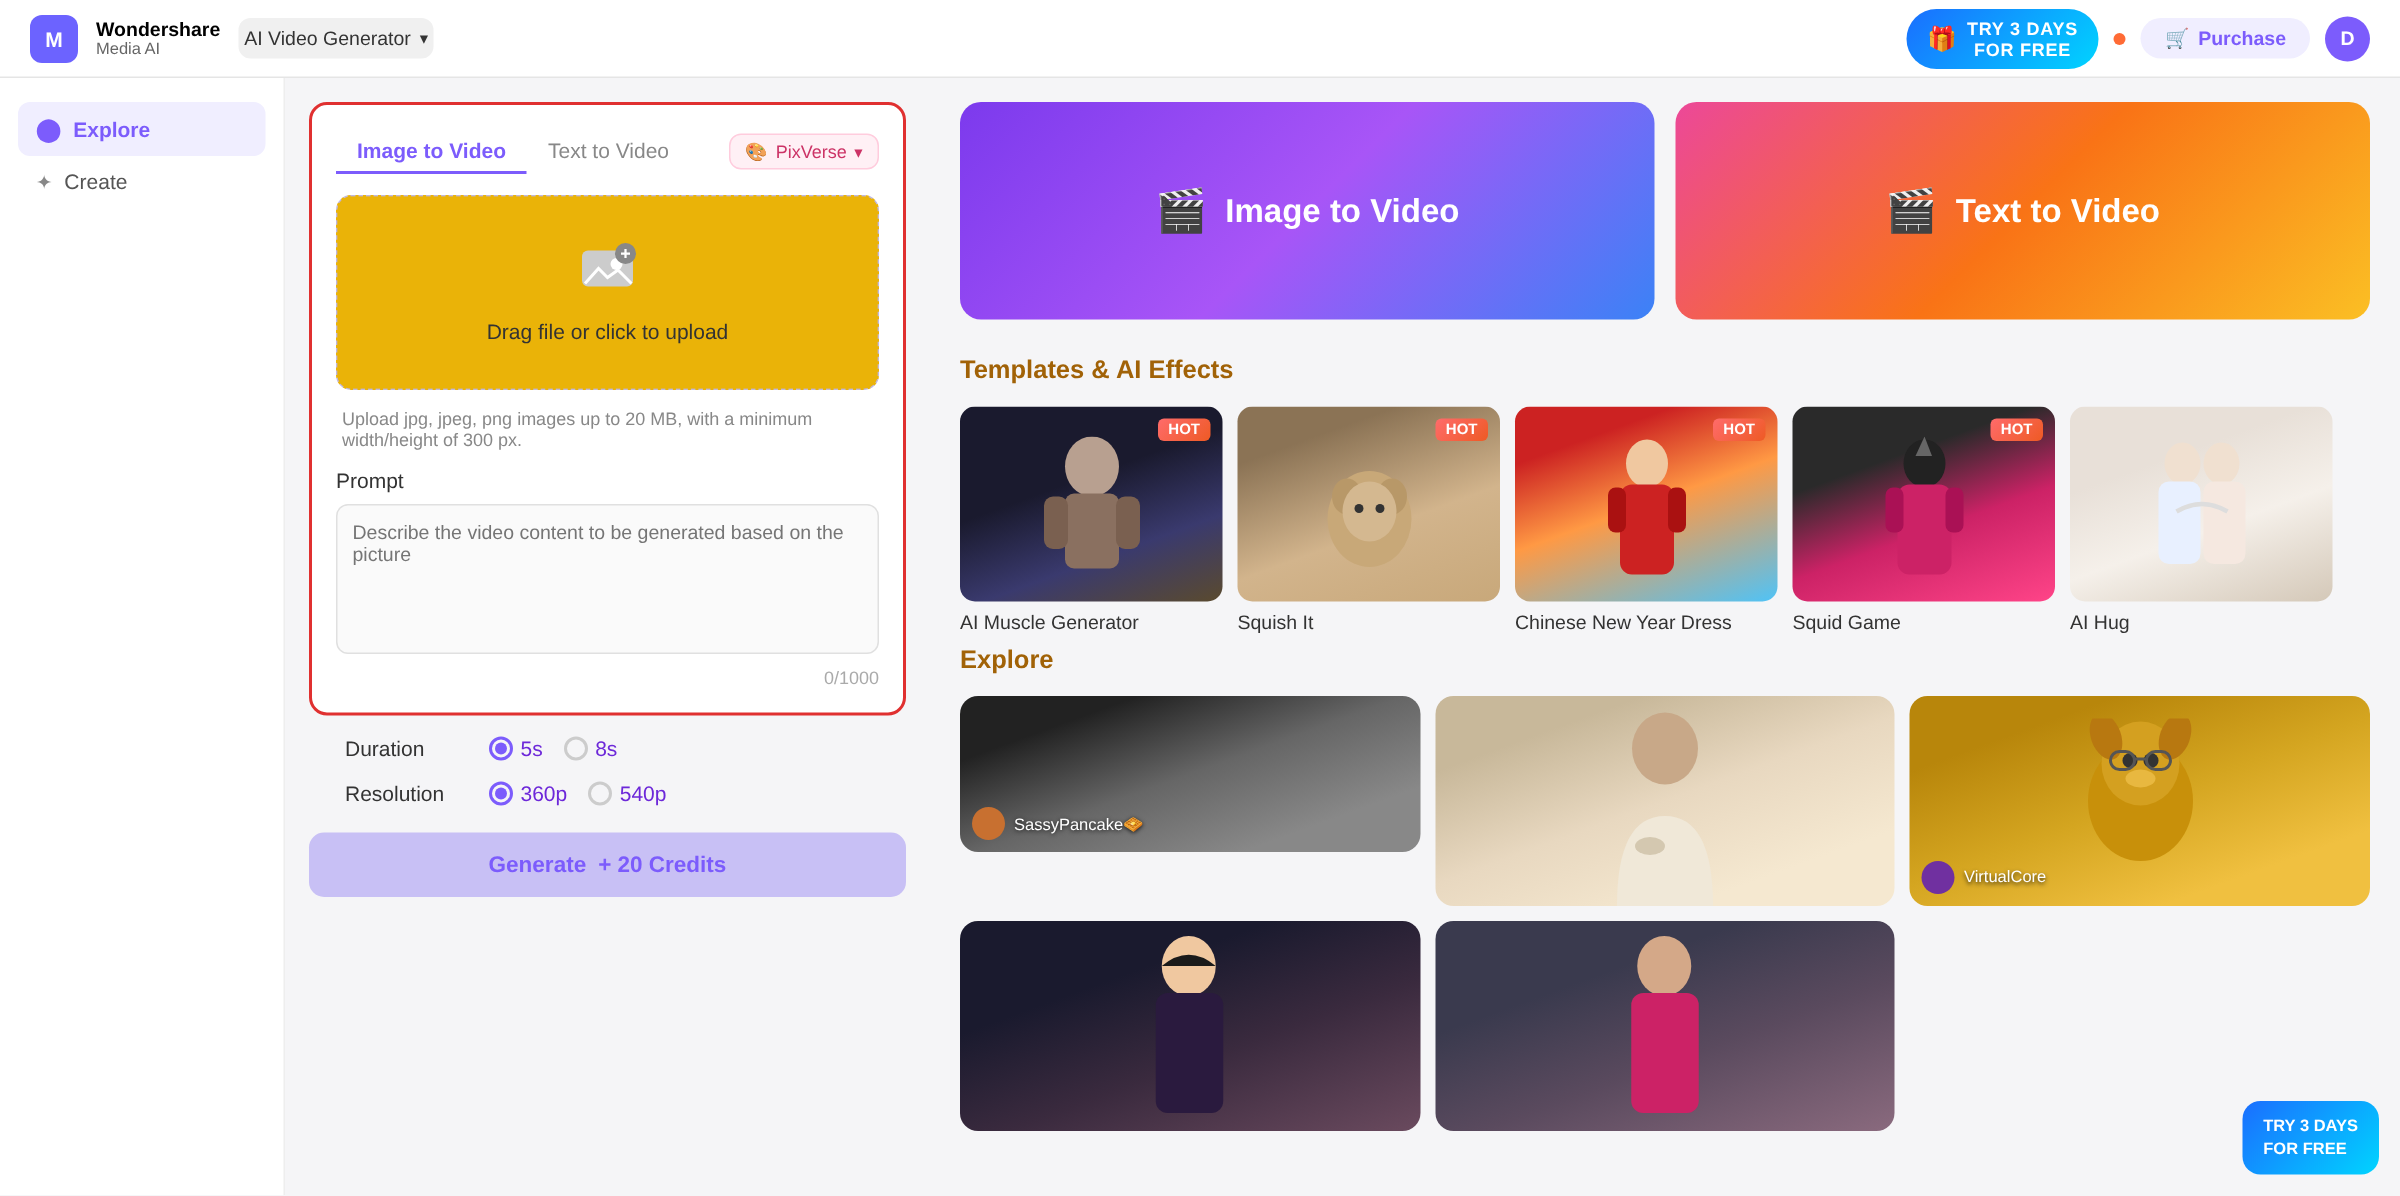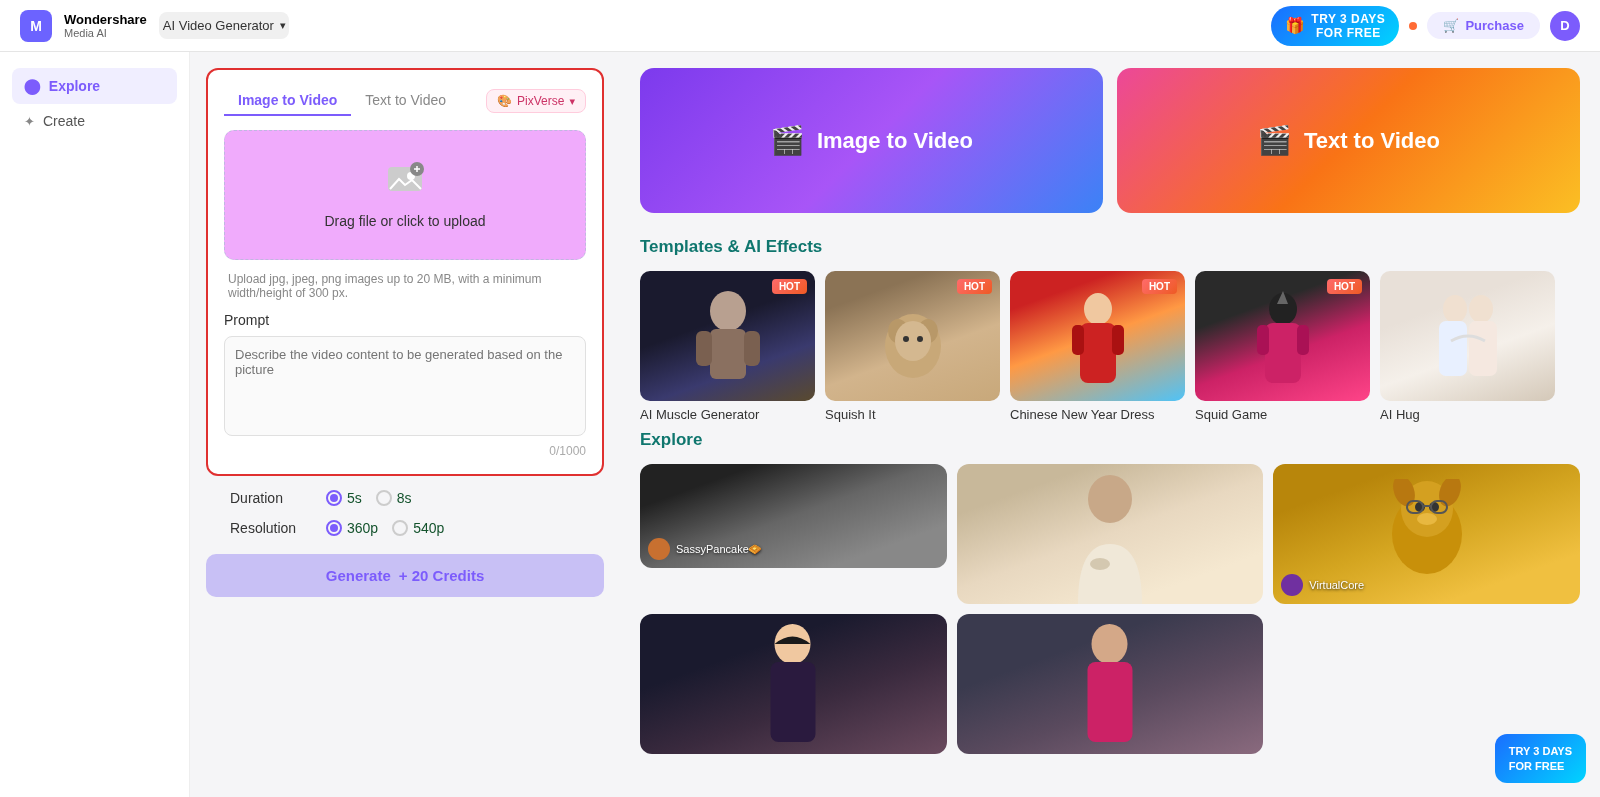--- a/index.html
+++ b/index.html
@@ -44,40 +44,40 @@
     
     .left-panel { width: 430px; flex-shrink: 0; background: #f5f5f7; padding: 16px; overflow-y: auto; }
     .panel-card { background: #fff; border-radius: 12px; border: 2px solid #e03030; padding: 16px; }
     .tabs-row { display: flex; align-items: center; justify-content: space-between; margin-bottom: 14px; }
     .tabs { display: flex; gap: 0; }
     .tab { padding: 6px 14px; font-size: 14px; font-weight: 500; cursor: pointer; color: #888; border-bottom: 2px solid transparent; }
     .tab.active { color: #7c5cfc; border-bottom: 2px solid #7c5cfc; font-weight: 600; }
     .pixverse-badge { display: flex; align-items: center; gap: 5px; background: #fff0f5; border: 1px solid #ffccdd; border-radius: 8px; padding: 4px 10px; font-size: 12px; color: #cc3366; cursor: pointer; }
 
     .upload-area {
-      border: 1.5px dashed #c0b8e0; border-radius: 10px; background: #f0abfc;
+      border: 1.5px dashed #c0b8e0; border-radius: 10px; background: #eab308;
       height: 130px; display: flex; flex-direction: column; align-items: center;
       justify-content: center; gap: 8px; cursor: pointer; margin-bottom: 12px;
     }
     .upload-icon { font-size: 32px; color: #888; }
     .upload-text { font-size: 14px; font-weight: 500; color: #333; }
     .upload-hint { font-size: 12px; color: #888; padding: 0 4px; }
 
     .prompt-label { font-size: 14px; font-weight: 500; color: #333; margin-bottom: 8px; }
     .prompt-textarea {
       width: 100%; border: 1px solid #e0e0e0; border-radius: 8px; padding: 10px;
       font-size: 13px; color: #aaa; resize: none; height: 100px; font-family: inherit;
       background: #fafafa; outline: none;
     }
     .char-count { text-align: right; font-size: 12px; color: #aaa; margin-top: 4px; }
 
     .settings-row { display: flex; align-items: center; gap: 16px; margin-top: 14px; }
     .settings-label { font-size: 14px; font-weight: 500; color: #333; width: 80px; margin-left: 24px; }
     .radio-group { display: flex; gap: 14px; }
-    .radio-item { display: flex; align-items: center; gap: 5px; font-size: 14px; color: #14532d; cursor: pointer; }
+    .radio-item { display: flex; align-items: center; gap: 5px; font-size: 14px; color: #6d28d9; cursor: pointer; }
     .radio-dot { width: 16px; height: 16px; border-radius: 50%; border: 2px solid #ccc; display: flex; align-items: center; justify-content: center; }
     .radio-dot.selected { border-color: #7c5cfc; }
     .radio-dot.selected::after { content: ''; width: 8px; height: 8px; background: #7c5cfc; border-radius: 50%; }
 
     .generate-btn {
       width: 100%; margin-top: 18px; padding: 13px; background: #c8c0f5;
       border: none; border-radius: 10px; font-size: 15px; font-weight: 600;
       color: #7c5cfc; cursor: pointer; display: flex; align-items: center; justify-content: center; gap: 8px;
     }
 
@@ -89,21 +89,21 @@
     .hero-banner {
       flex: 1; height: 145px; border-radius: 14px; display: flex; align-items: center;
       justify-content: center; gap: 12px; cursor: pointer;
     }
     .hero-banner.img-to-video { background: linear-gradient(135deg, #7c3aed, #a855f7, #3b82f6); }
     .hero-banner.txt-to-video { background: linear-gradient(135deg, #ec4899, #f97316, #fbbf24); }
     .hero-banner-icon { font-size: 28px; color: white; }
     .hero-banner-title { font-size: 22px; font-weight: 700; color: white; }
 
     
-    .section-title { font-size: 17px; font-weight: 700; color: #0f766e; margin-bottom: 14px; }
+    .section-title { font-size: 17px; font-weight: 700; color: #a16207; margin-bottom: 14px; }
 
     
     .templates-row { display: flex; gap: 10px; margin-bottom: 8px; overflow-x: auto; }
     .template-card { flex-shrink: 0; width: 175px; cursor: pointer; }
     .template-img {
       width: 175px; height: 130px; border-radius: 10px; overflow: hidden;
       position: relative; background: #ddd;
     }
     .template-img .hot-badge {
       position: absolute; top: 8px; right: 8px; background: linear-gradient(135deg, #ff6b6b, #ee5a24);

